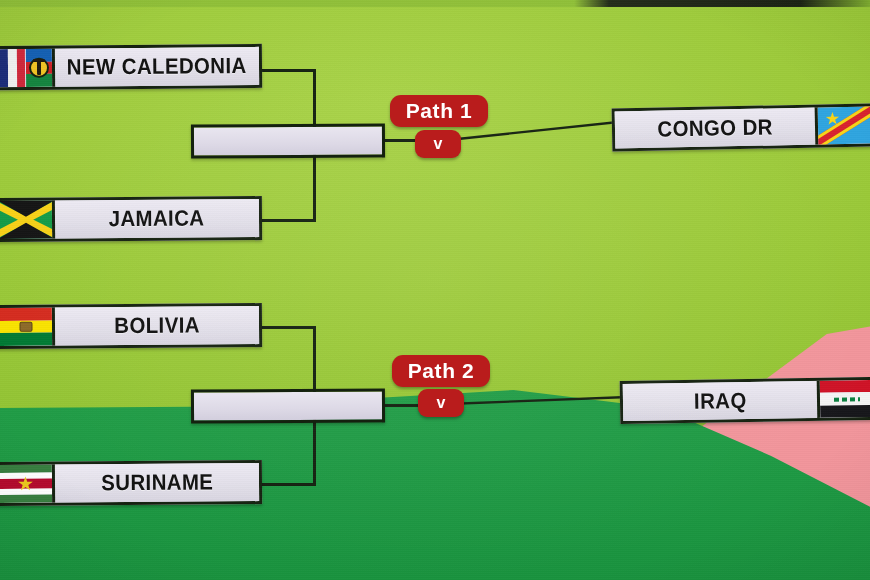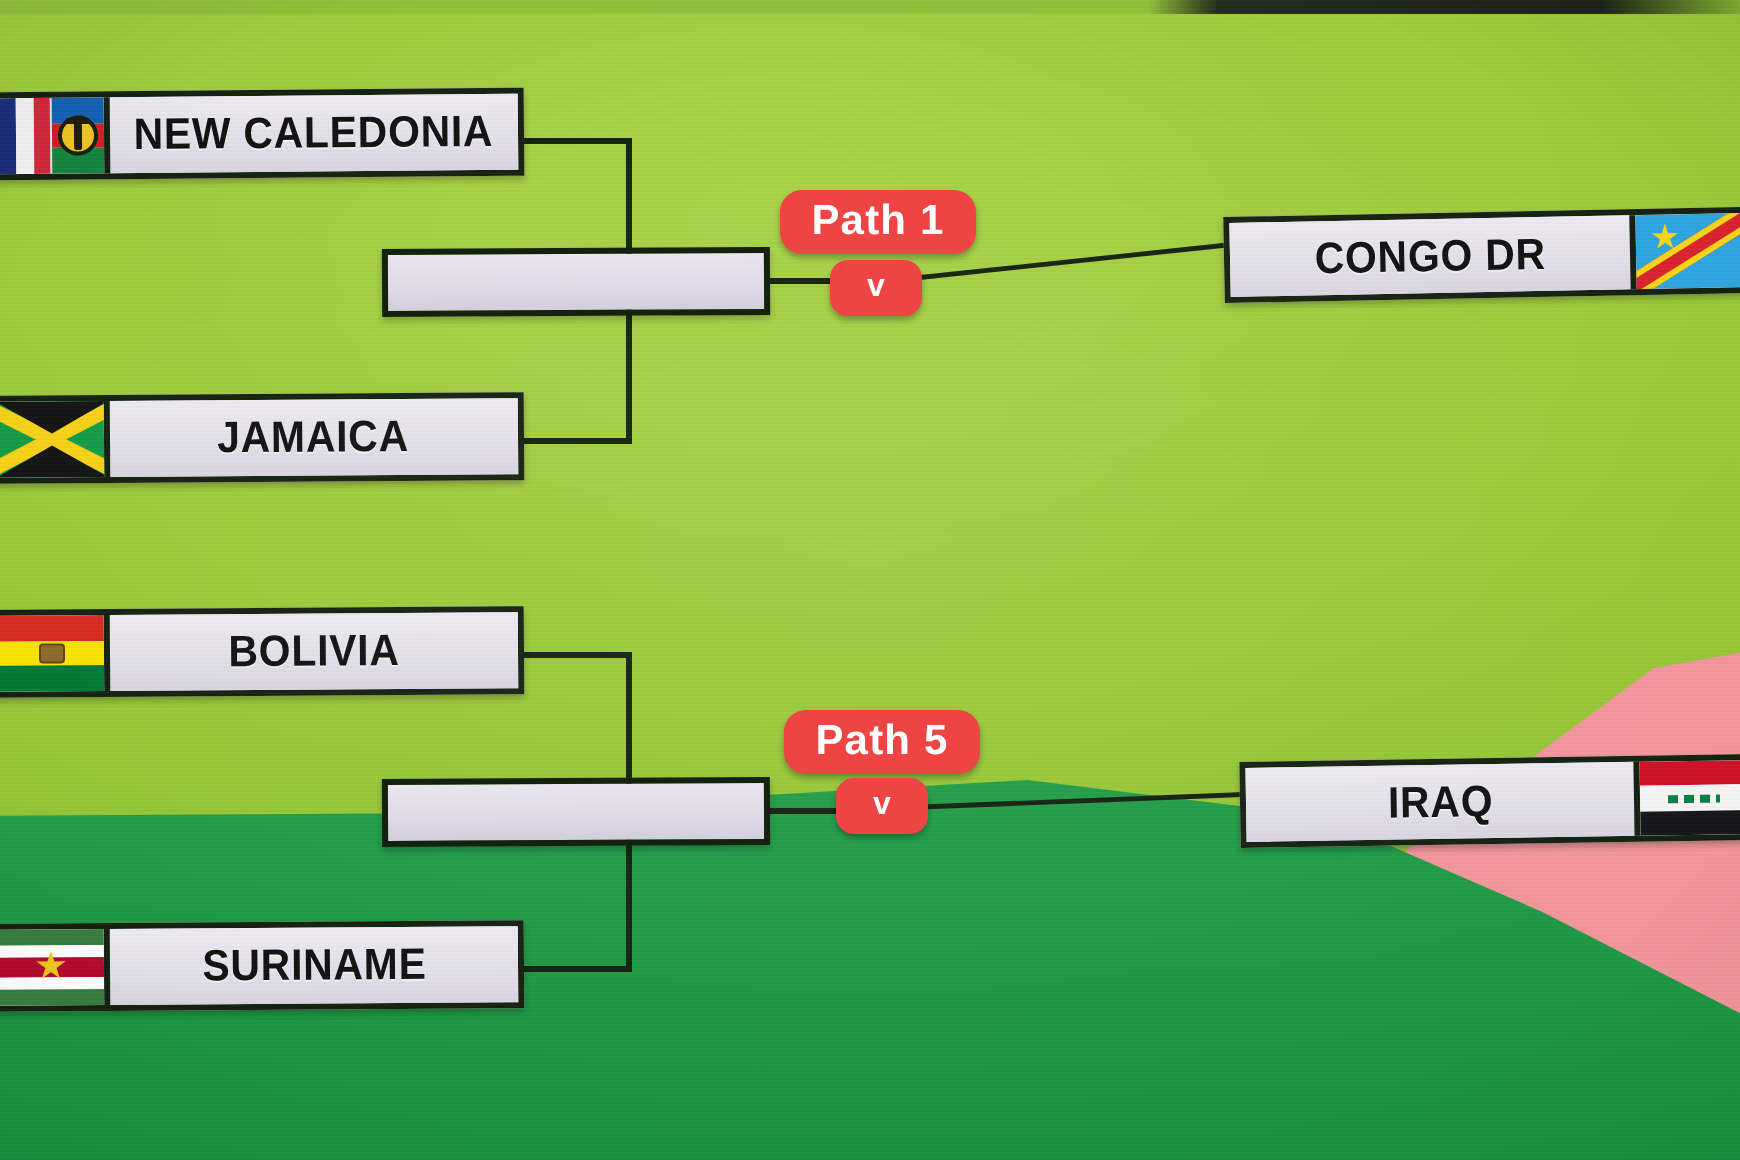--- a/index.html
+++ b/index.html
@@ -98,21 +98,21 @@
     position: absolute;
     border: 3px solid #14210f;
     background: linear-gradient(to bottom, #e9e6f0 0%, #ddd9e6 60%, #d2cedd 100%);
     box-shadow: 0 2px 3px rgba(0,0,0,.22);
     z-index: 6;
   }
 
   
   .pill {
     position: absolute;
-    background: #ef4444;
+    background: #b91c1c;
     color: #ffffff;
     border-radius: 11px;
     display: flex; align-items: center; justify-content: center;
     font-weight: 700;
     box-shadow: 0 2px 3px rgba(0,0,0,.3);
     z-index: 8;
   }
   .pill-path { font-size: 21px; letter-spacing: 0.6px; }
   .pill-v { font-size: 16px; border-radius: 9px; }
 
@@ -316,21 +316,21 @@
       </div>
     </div>
     <div class="nameband">
       <span class="nm">SURINAME</span>
     </div>
   </div>
 
   <div class="plate-empty" style="left:191px; top:389px; width:194px; height:34px; transform:rotate(-0.3deg);"></div>
 
   <div class="pill pill-path" style="left:392px; top:355px; width:98px; height:32px;">
-    <span>Path 5</span>
+    <span>Path 2</span>
   </div>
   <div class="pill pill-v" style="left:418px; top:389px; width:46px; height:28px;">
     <span>v</span>
   </div>
 
   <div class="plate flag-right" style="left:620px; top:379px; width:256px; height:43px; transform:rotate(-0.9deg);">
     <div class="flag">
       <div class="fl fl-iq">
         <div class="fstripe s1"></div>
           <div class="fstripe s2"></div>

